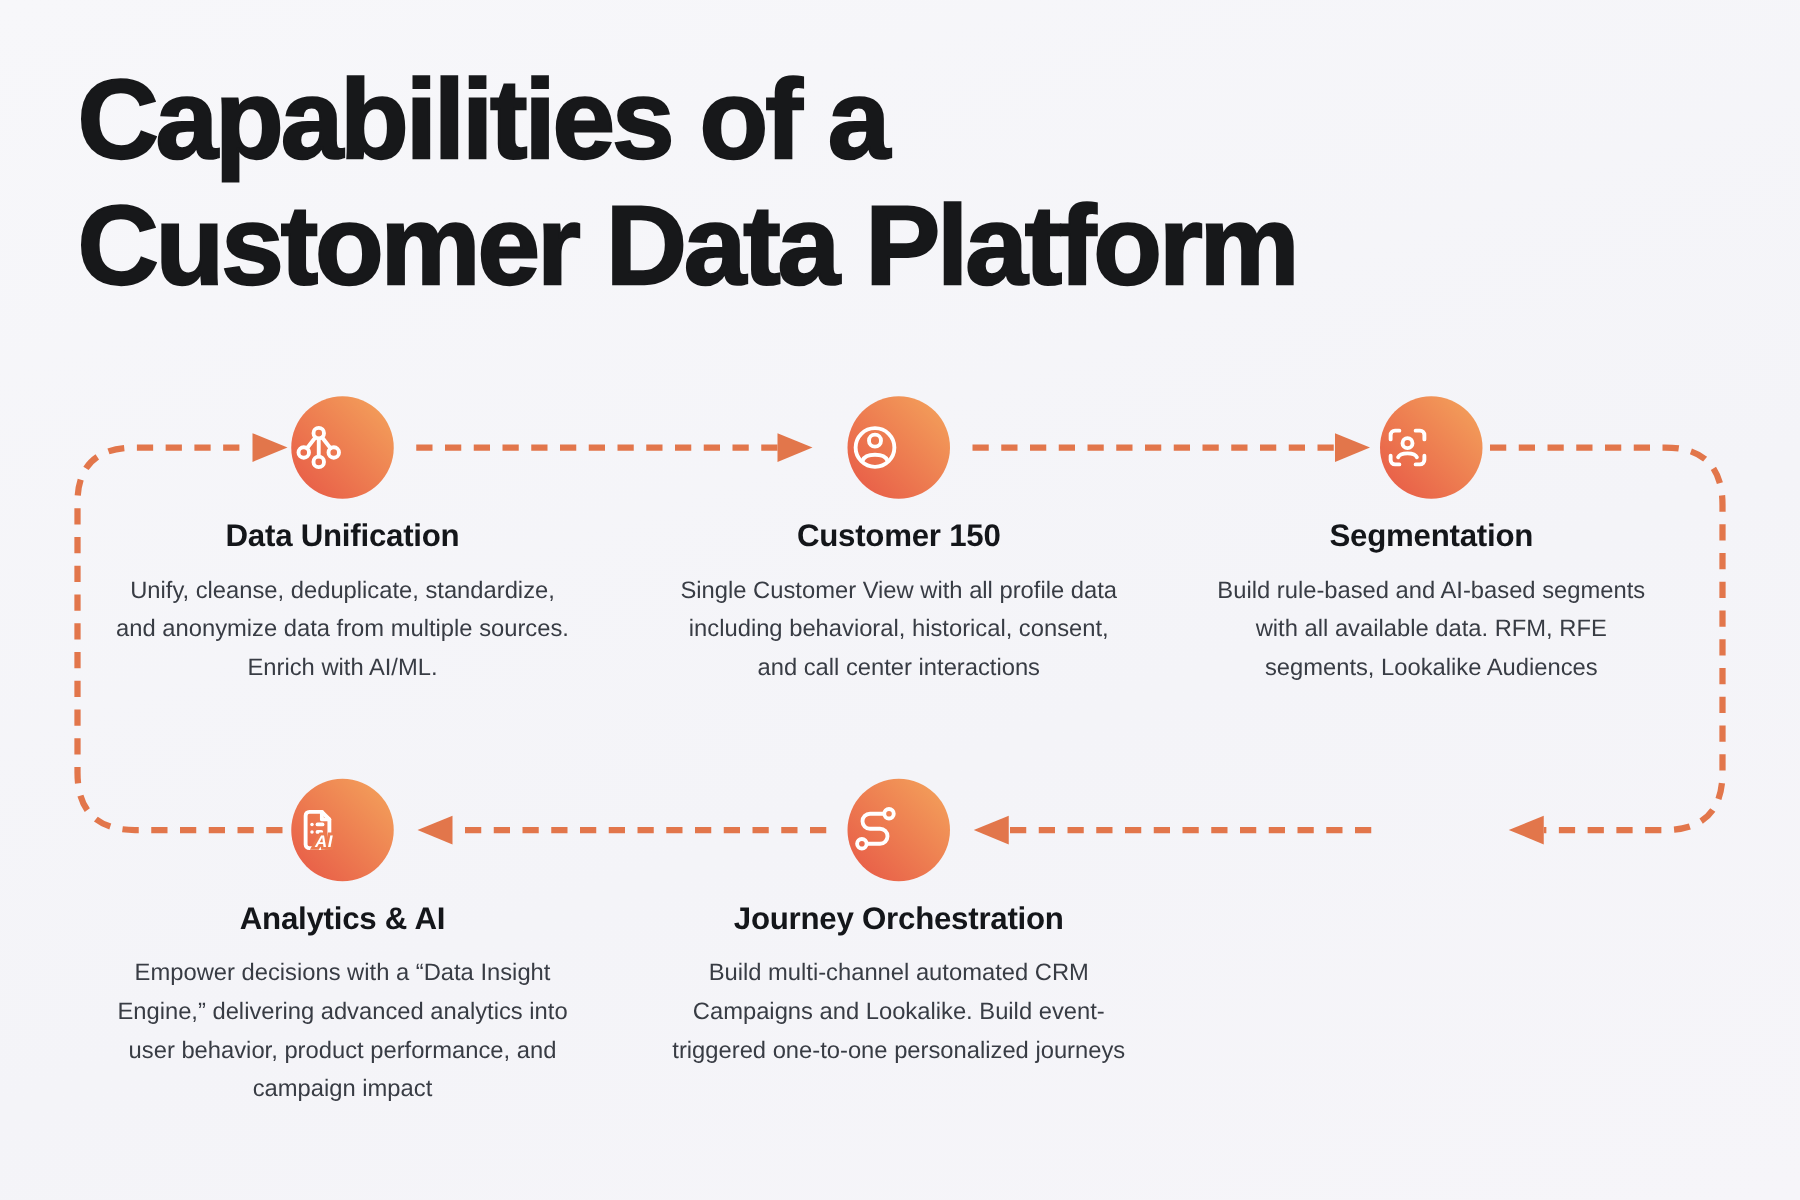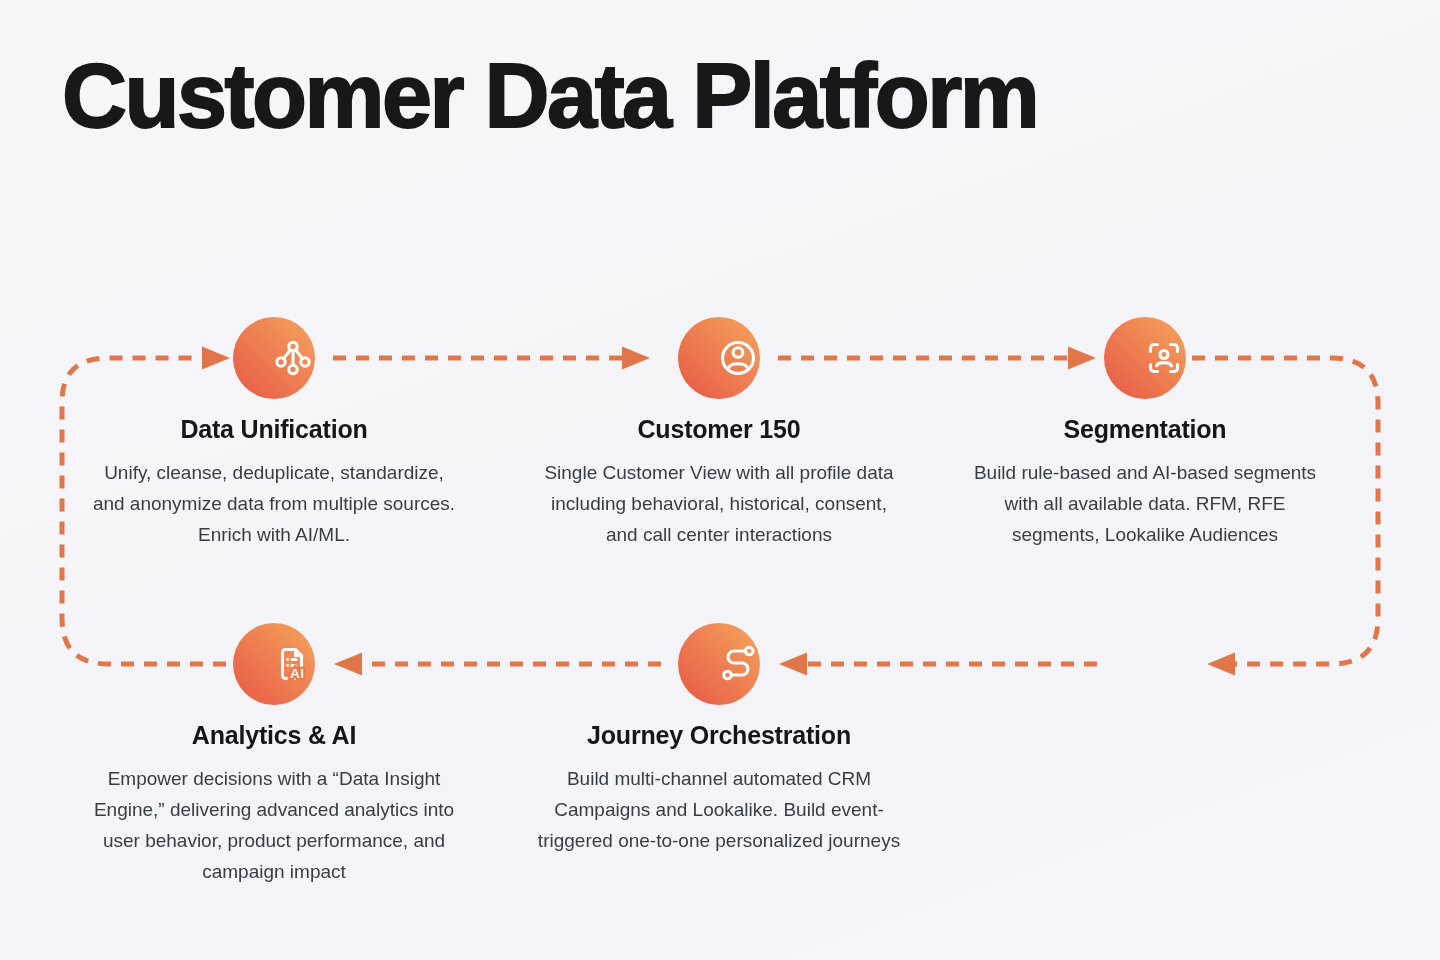--- a/index.html
+++ b/index.html
@@ -43,21 +43,21 @@
   .cap.r1 { top: 317px; }
   .cap.r2 { top: 623px; }
   .cap.c1 { left: 74px; }
   .cap.c2 { left: 519px; }
   .cap.c3 { left: 945px; }
   .cap-icon {
     width: 82px; height: 82px;
     margin: 0 auto 15px auto;
     border-radius: 50%;
     background: linear-gradient(225deg, #f4a55c 0%, #e75746 100%);
-    display: flex; align-items: center; justify-content: flex-end;
+    display: flex; align-items: center; justify-content: flex-start; font-style: italic;
   }
   .cap-icon svg { display: block; }
   .cap h3 {
     font-size: 25px;
     line-height: 30px;
     font-weight: 700;
     color: #14161a;
     letter-spacing: -0.2px;
     margin-bottom: 13px;
   }
@@ -69,20 +69,21 @@
     margin: 0 auto;
   }
   .g { stroke: #fff; stroke-width: 3.1; fill: none; stroke-linecap: round; stroke-linejoin: round; }
 </style>
 </head>
 <body>
 
 <div class="canvas">
 
   <h1 class="title">
+    <div>Capabilities of a</div>
     <div>Customer Data Platform</div>
   </h1>
 
   <svg class="flow-svg" viewBox="0 0 1440 960" xmlns="http://www.w3.org/2000/svg">
 
     <path class="dash" d="M 226 664 H 108 Q 62 664 62 618 V 402 Q 62 358 108 358 H 200"></path>
     <polygon class="head" points="202,346.5 202,369.5 230,358"></polygon>
 
     <path class="dash" d="M 333 358 H 622"></path>
     <polygon class="head" points="622,346.5 622,369.5 650,358"></polygon>

